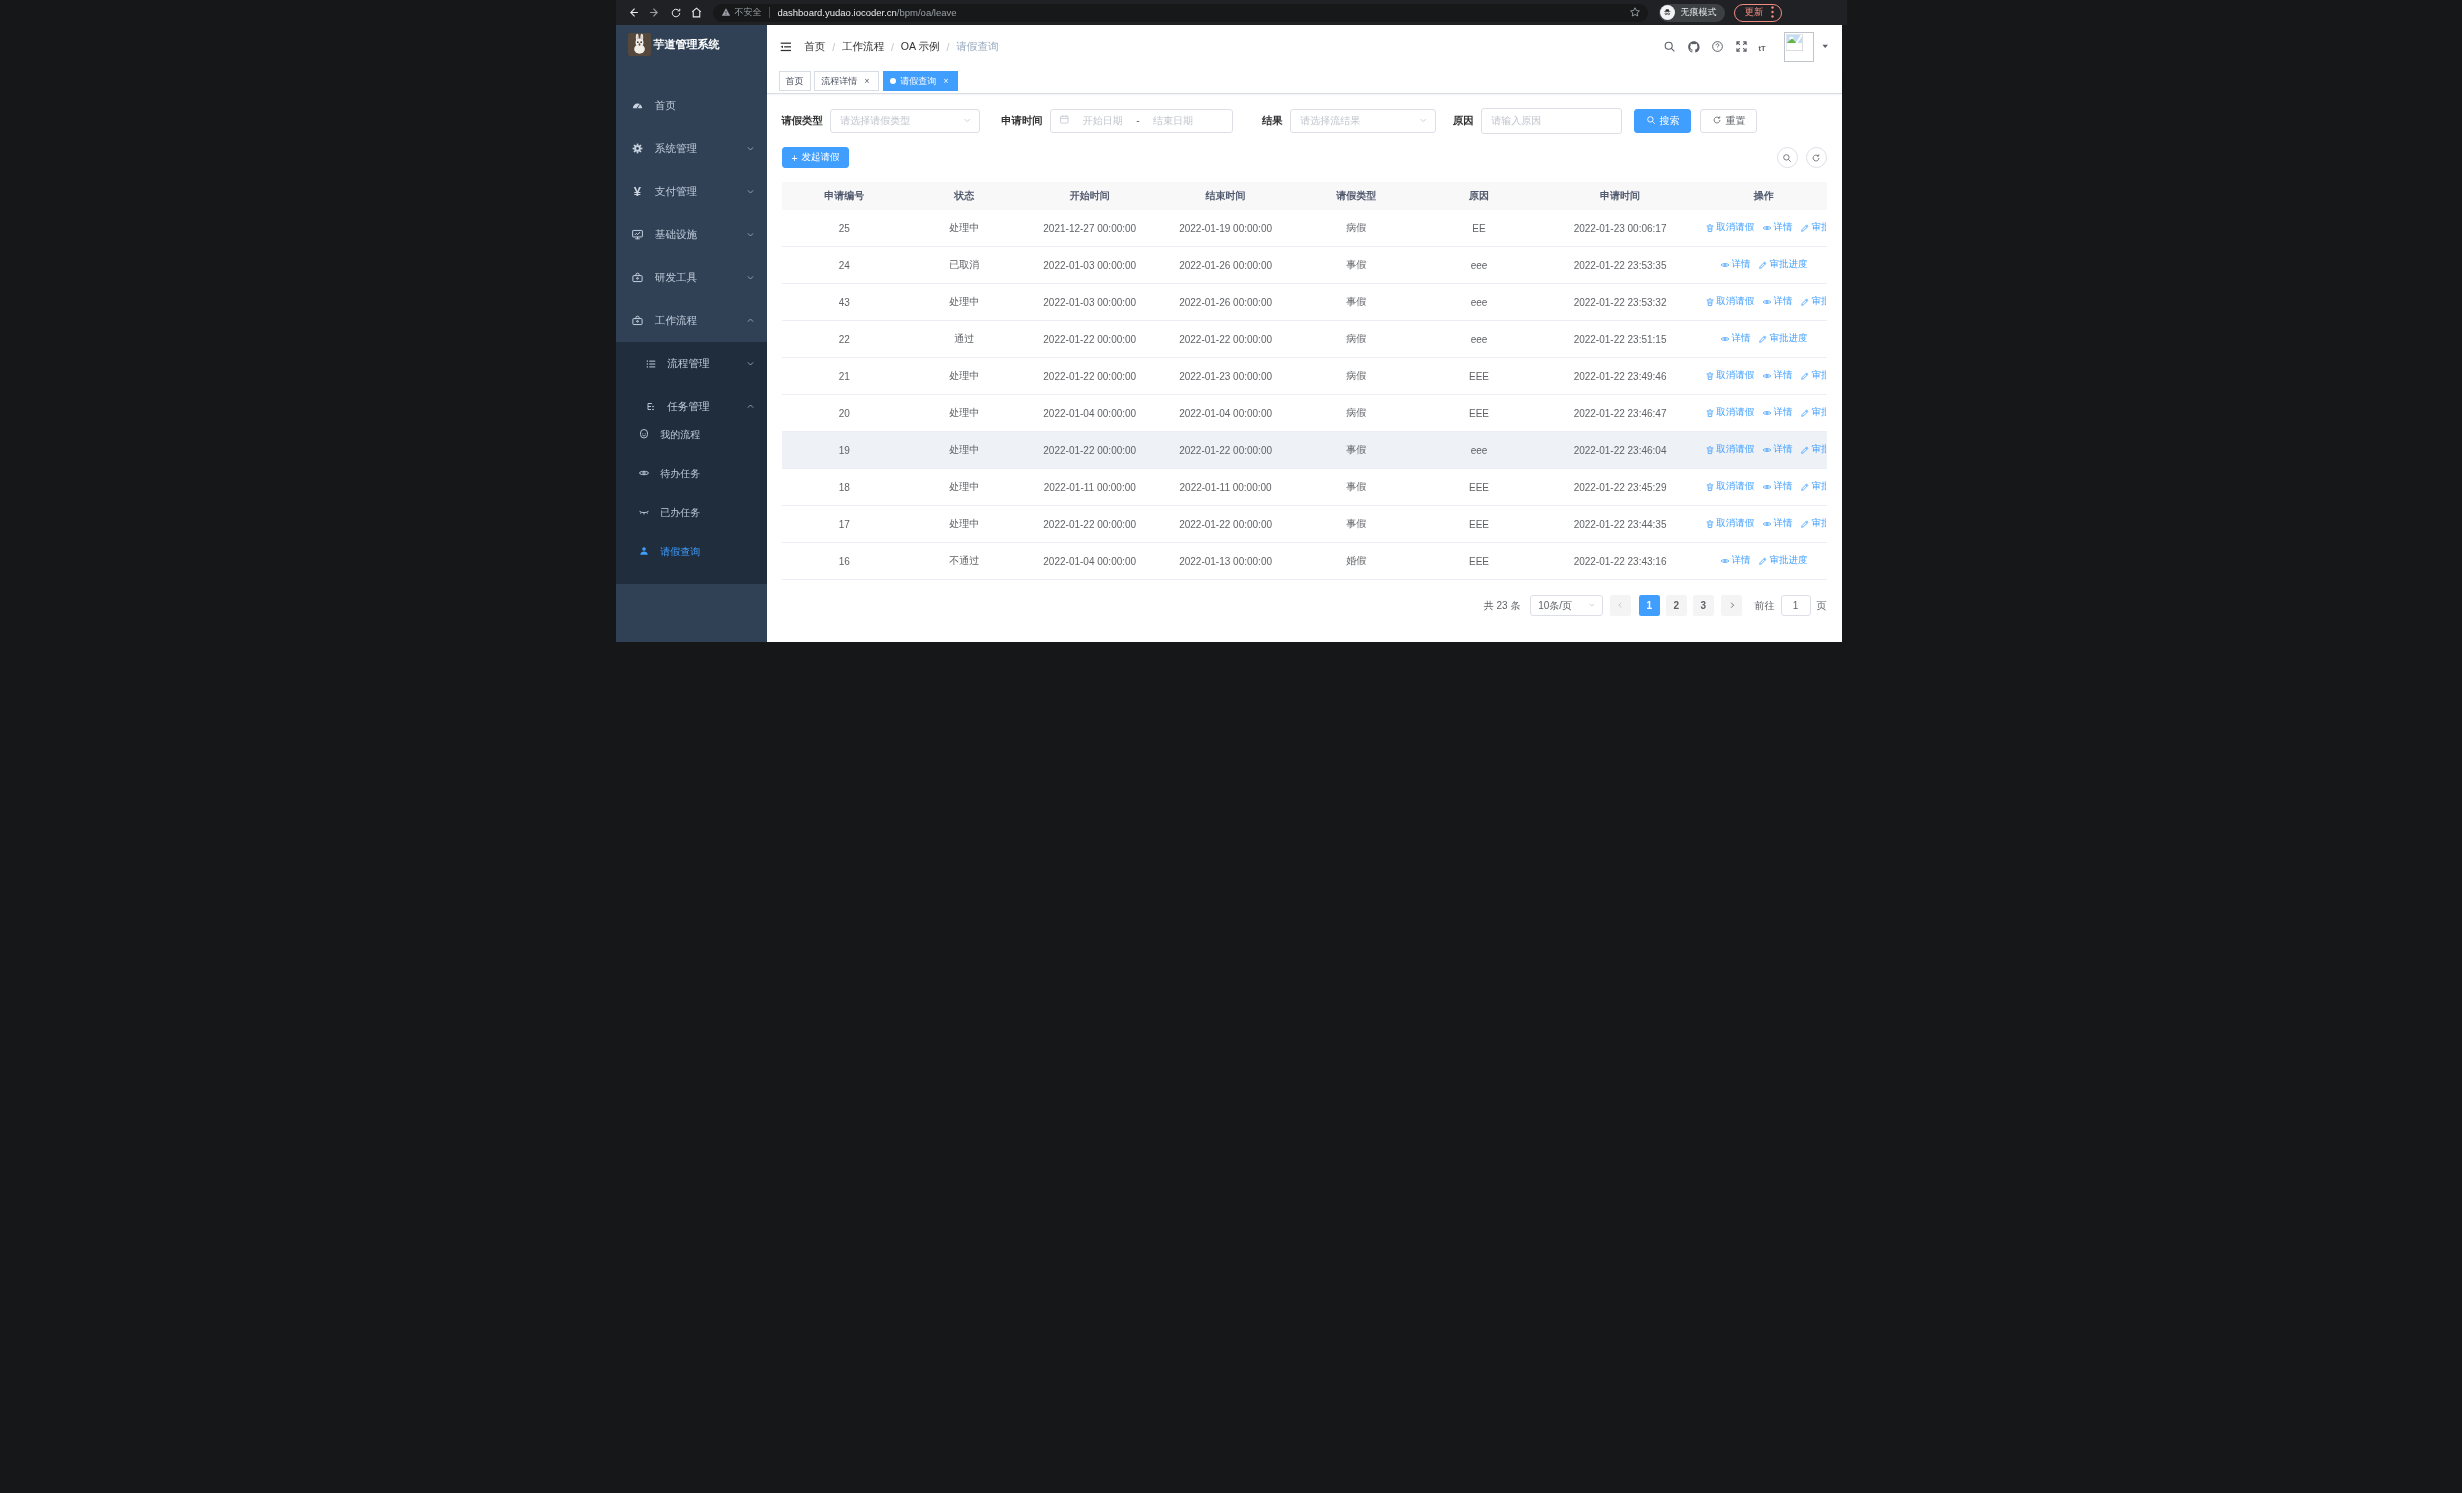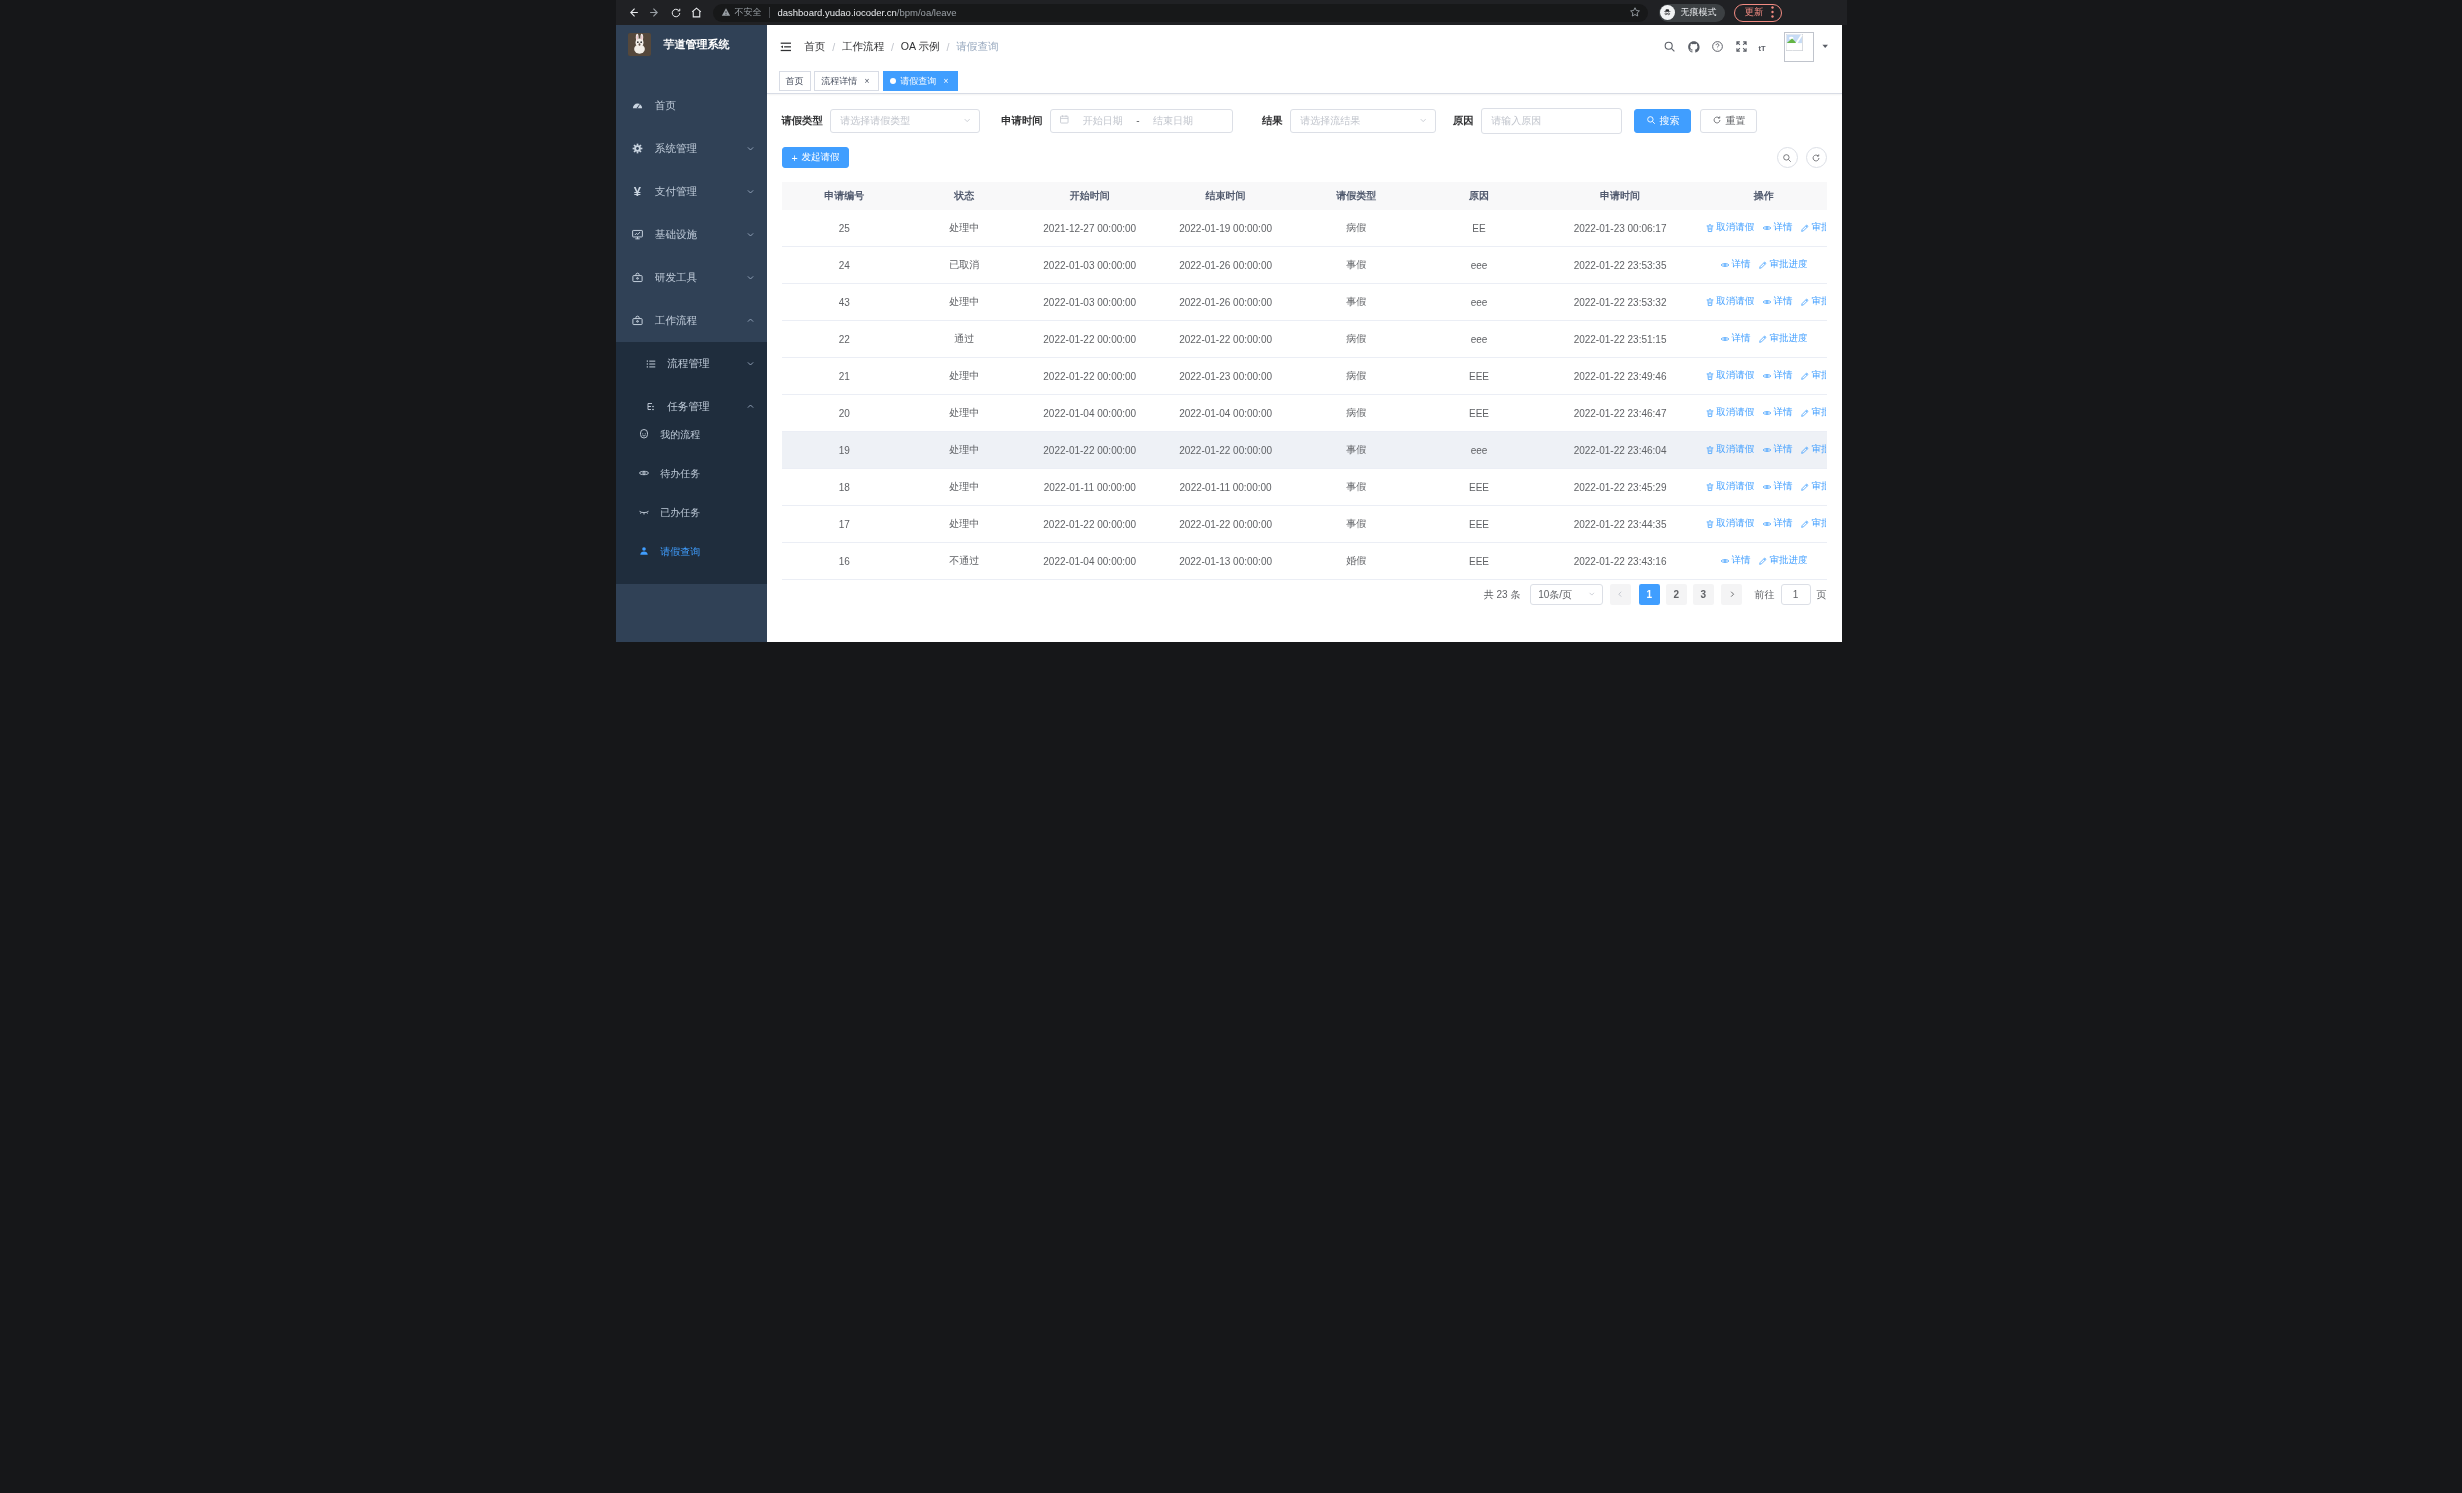--- a/index.html
+++ b/index.html
@@ -19,21 +19,21 @@
   .omni-spacer { flex:1; }
   .incog { margin-left:10.6px; height:18px; background:#3c4043; border-radius:9px; display:flex; align-items:center; gap:5.3px; padding:1.5px 9px 1.5px 1.5px; color:#e8eaed; font-size:9px; flex:0 0 auto; }
   .incog-circle { width:15px; height:15px; border-radius:50%; background:#f1f3f4; display:flex; align-items:center; justify-content:center; }
   .update-pill { margin-left:9px; height:18px; border:1.1px solid #f28b82; border-radius:9px; display:flex; align-items:center; gap:7.6px; padding:0 6.8px 0 9px; color:#f28b82; font-size:9.5px; flex:0 0 auto; cursor:pointer; }
 
   
   .app-row { display:flex; width:1226px; height:722px; background:#fff; }
 
   
   .sidebar { width:151px; background:#304156; flex:0 0 auto; display:flex; flex-direction:column; }
-  .logo-row { height:38px; display:flex; align-items:center; padding-left:12px; gap:13px; }
+  .logo-row { height:38px; display:flex; align-items:center; padding-left:12px; gap:3px; }
   .logo-img { width:23px; height:23px; border-radius:2.3px; overflow:hidden; background:#4a4035; flex:0 0 auto; }
   .logo-title { color:#fff; font-weight:bold; font-size:11px; }
   .menu { margin-top:21px; }
   .m-item { height:43px; display:flex; align-items:center; padding:0 12px 0 15px; color:#bfcbd9; font-size:10.6px; cursor:pointer; }
   .m-item .ic { width:13.7px; display:flex; justify-content:center; margin-right:10.6px; color:#c9d4e0; }
   .m-item .lbl { flex:1; }
   .m-item .chev { color:#97a8be; }
   .submenu-block { background:#1f2d3d; }
   .sm-item { height:43px; display:flex; align-items:center; padding:0 12px 0 29px; color:#bfcbd9; font-size:10.6px; cursor:pointer; }
   .sm-item .ic { width:13.7px; display:flex; justify-content:center; margin-right:9px; color:#c9d4e0; }
@@ -90,21 +90,21 @@
   .thead { display:flex; background:#f8f8f9; height:28px; align-items:center; }
   .th { font-weight:bold; color:#515a6e; text-align:center; }
   .trow { display:flex; height:37px; align-items:center; border-bottom:0.8px solid #ebeef5; background:#fff; }
   .trow.hl { background:#eef1f6; }
   .td { text-align:center; overflow:hidden; white-space:nowrap; }
   .c0{width:12%;} .c1{width:11%;} .c2{width:13%;} .c3{width:13%;} .c4{width:12%;} .c5{width:11.5%;} .c6{width:15.5%;} .c7{width:12%;}
   .action { color:#409eff; cursor:pointer; display:inline-flex; align-items:center; gap:1.5px; margin:0 3.8px; font-size:9.5px; white-space:nowrap; }
   .action svg { flex:0 0 auto; }
 
   
-  .pager { margin-top:4px; display:flex; align-items:center; justify-content:flex-end; font-size:10px; color:#606266; gap:7.6px; padding-bottom:23px; }
+  .pager { margin-top:15px; display:flex; align-items:center; justify-content:flex-end; font-size:10px; color:#606266; gap:7.6px; padding-bottom:23px; }
   .pg-total { margin-right:1.5px; }
   .pg-size { width:73px; height:21px; border:0.8px solid #dcdfe6; border-radius:3px; display:flex; align-items:center; justify-content:space-between; padding:0 6px 0 7.6px; color:#606266; cursor:pointer; }
   .pg-size .cv { color:#c0c4cc; }
   .pg-btn { min-width:21px; height:21px; border-radius:2.3px; background:#f4f4f5; color:#606266; display:flex; align-items:center; justify-content:center; cursor:pointer; font-weight:bold; }
   .pg-btn.arrow { color:#c0c4cc; }
   .pg-btn.arrow.next { color:#606266; }
   .pg-btn.active { background:#409eff; color:#fff; }
   .pg-goto { display:flex; align-items:center; gap:6px; margin-left:4.6px; }
   .pg-input { width:30px; height:21px; border:0.8px solid #dcdfe6; border-radius:3px; text-align:center; color:#606266; font-size:10px; display:flex; align-items:center; justify-content:center; }
 </style>

